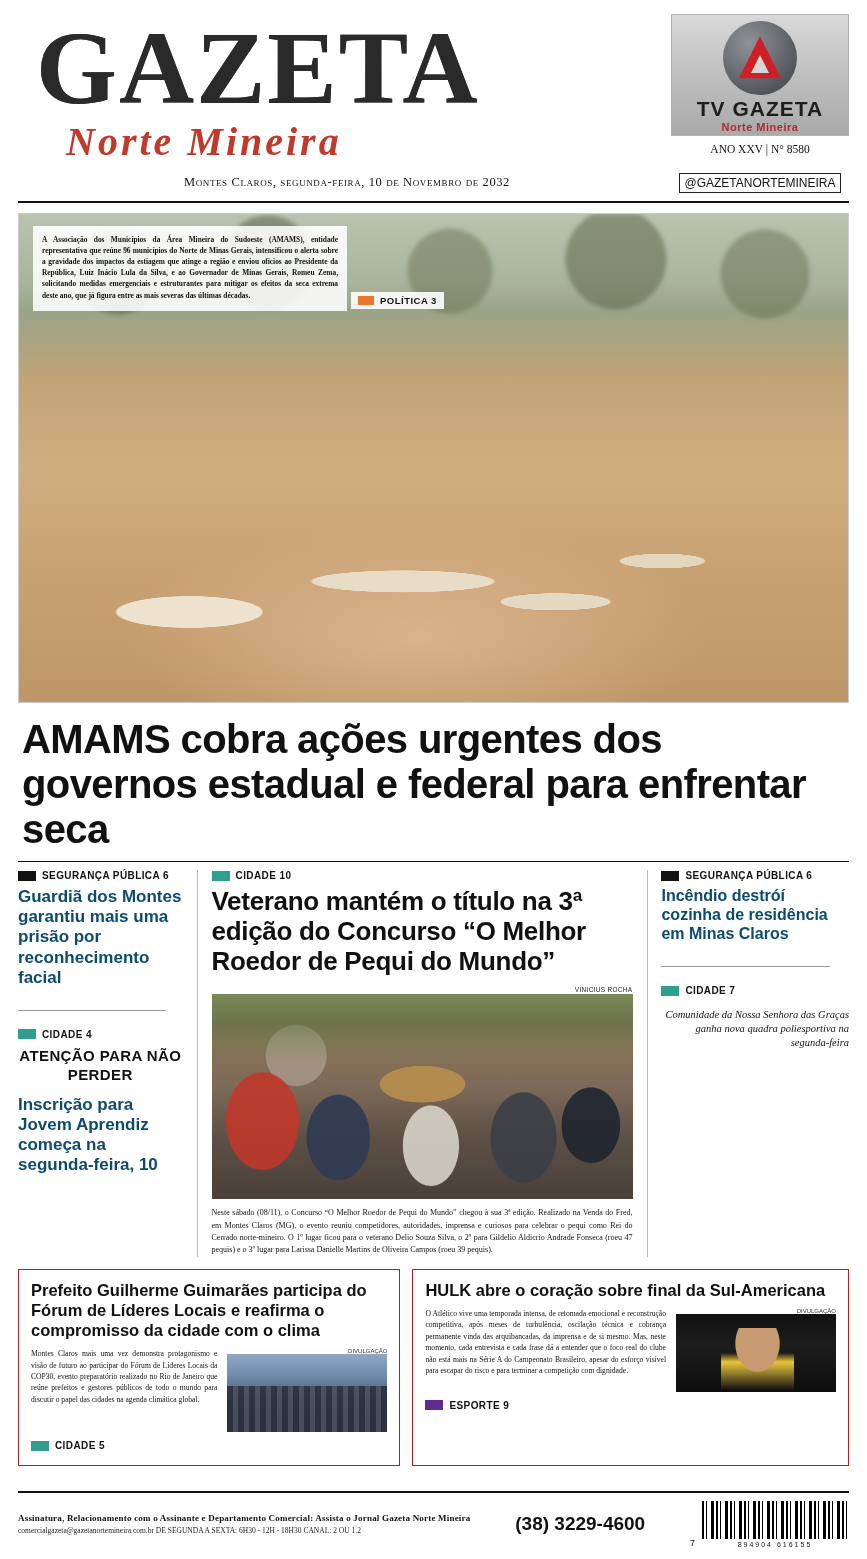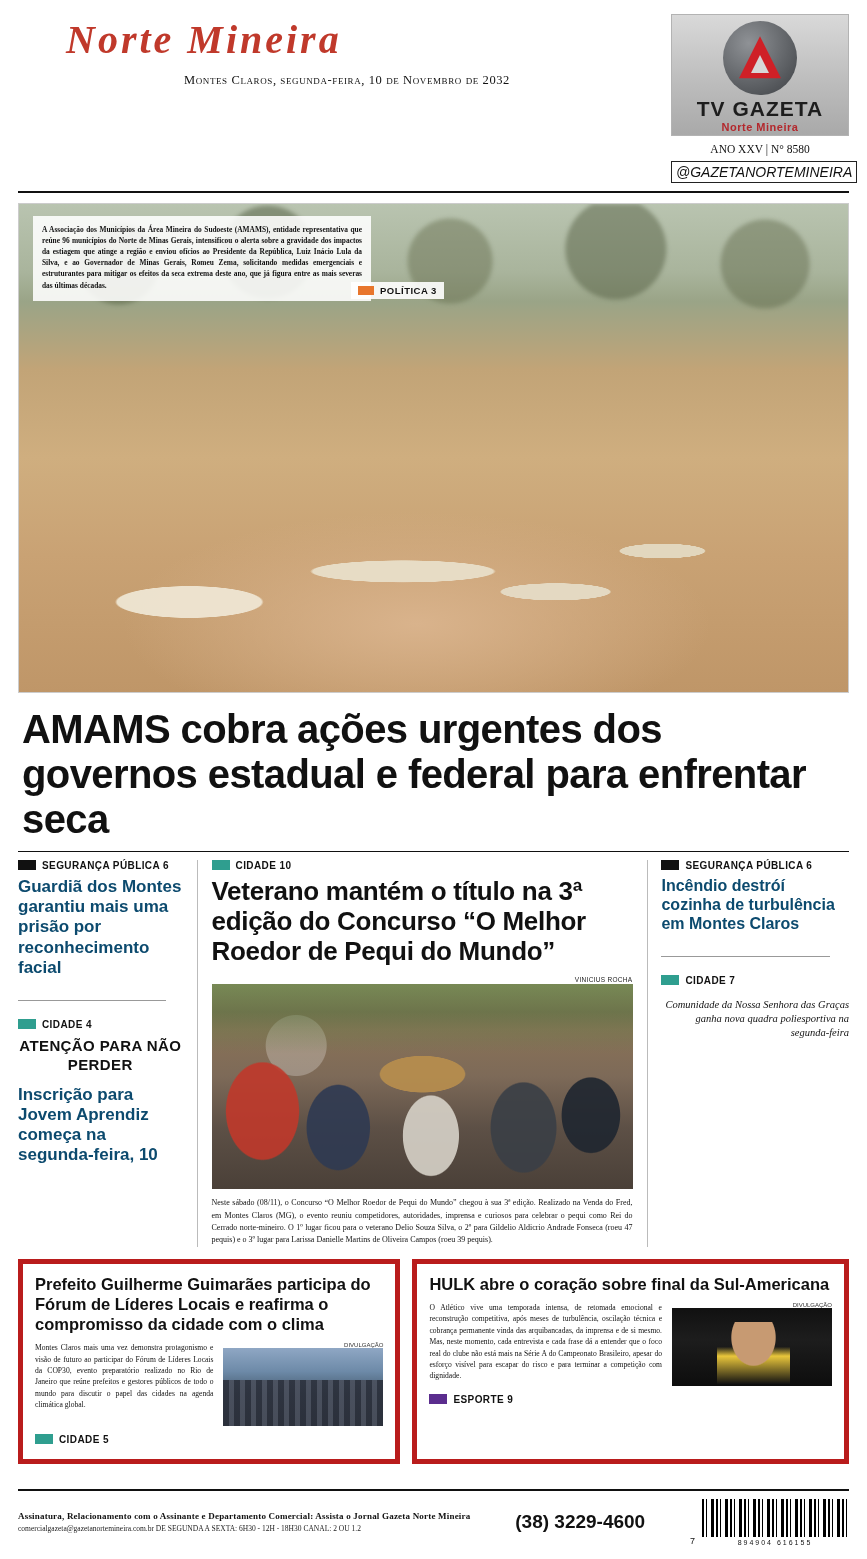--- a/index.html
+++ b/index.html
@@ -72,22 +72,22 @@
     position:absolute; left:50%; top:58%; transform: translate(-50%,-50%);
     width: 0; height:0;
     border-left: 9px solid transparent;
     border-right: 9px solid transparent;
     border-bottom: 18px solid #d7d7d7;
   }
   .tv-title { font-family:"Liberation Sans",sans-serif; font-weight:bold; font-size:21px; letter-spacing:1px; color:#1d1d1d; margin-top:2px;}
   .tv-sub { font-family:"Liberation Sans",sans-serif; font-weight:bold; font-size:11px; letter-spacing:.5px; color:#b3282d; }
   .ano { font-family:"Liberation Serif",serif; font-size:11.5px; margin-top:7px; color:#111; }
   .handle {
-    margin-top:6px; font-family:"Liberation Sans",sans-serif; font-size:14px;
-    border:1px solid #222; padding:2px 4px; display:inline-block; color:#111;font-style:italic;
+    margin-top:18px; font-family:"Liberation Sans",sans-serif; font-size:12px;
+    border:1px solid #222; padding:2px 4px; display:inline-block; color:#111;
   }
 
   .rule-thick { border-top: 2px solid #111; margin: 8px 0 0 0; }
 
   
   .lead { position: relative; margin-top: 10px; height: 490px; border:1px solid #ccc; overflow:hidden; }
   .lead-photo {
     position:absolute; inset:0;
     background:
       radial-gradient(ellipse 420px 160px at 48% 86%, #d9b38c 0%, rgba(217,179,140,0) 70%),
@@ -106,21 +106,21 @@
   .lead-photo::after {
     content:""; position:absolute; left:4%; right:4%; bottom:8%; height:170px;
     background:
       radial-gradient(ellipse 120px 26px at 18% 70%, #efe6d3 0 60%, transparent 62%),
       radial-gradient(ellipse 150px 18px at 46% 52%, #e9dfc9 0 60%, transparent 62%),
       radial-gradient(ellipse 90px 14px at 66% 64%, #e6dcc6 0 60%, transparent 62%),
       radial-gradient(ellipse 70px 12px at 80% 40%, #e4dac2 0 60%, transparent 62%);
     opacity:.95;
   }
   .lead-caption {
-    position:absolute; left:14px; top:12px; width:338px;
+    position:absolute; left:14px; top:12px; width:314px;
     background: rgba(255,255,255,.88);
     padding:8px 9px 10px 9px;
     font-family:"Liberation Serif",serif;
     font-size:7.4px; line-height:1.5; text-align:justify; color:#111;
     font-weight:bold;
   }
   .tag-sq { width:16px; height:9px; display:inline-block; }
   .tag-label {
     font-family:"Liberation Sans",sans-serif; font-weight:bold; font-size:9.5px; letter-spacing:.5px; color:#111;
   }
@@ -137,21 +137,21 @@
   }
   .rule-thin { border-top: 1px solid #111; margin: 4px 0 8px 0; }
 
   
   .cols { display:flex; gap:14px; }
   .col-left  { width: 172px; }
   .col-mid   { width: 440px; }
   .col-right { width: 196px; }
   .vline { width:1px; background:#bbb; }
 
-  .kicker { display:flex; align-items:flex-start; gap:6px; margin-bottom:6px; }
+  .kicker { display:flex; align-items:center; gap:6px; margin-bottom:6px; }
   .kicker .sq { width:18px; height:10px; }
   .kicker .txt { font-family:"Liberation Sans",sans-serif; font-weight:bold; font-size:10px; letter-spacing:.4px; }
 
   .sub-head {
     font-family:"Liberation Sans",sans-serif; font-weight:bold;
     font-size:17px; line-height:1.18; color:#0c4a6e;
   }
   .sub-head.small { font-size:16px; }
   .mid-head {
     font-family:"Liberation Sans",sans-serif; font-weight:bold;
@@ -197,21 +197,21 @@
     font-family:"Liberation Serif",serif; font-size:8px; line-height:1.55;
     text-align:justify; margin-top:8px; color:#111;
   }
   .italic-note {
     font-family:"Liberation Serif",serif; font-style:italic; font-size:10.5px; line-height:1.35;
     text-align:right; margin-top:12px; color:#111;
   }
 
   
   .bottom { display:flex; gap:12px; margin-top:12px; }
-  .box { border:5px solid #b91c1c; padding:10px 12px 8px 12px; }
+  .box { border:1px solid #b91c1c; padding:10px 12px 8px 12px; }
   .box-left { width: 388px; }
   .box-right { width: 443px; padding-left: 12px; }
   .box-head {
     font-family:"Liberation Sans",sans-serif; font-weight:bold; font-size:16.5px; line-height:1.22; color:#111;
   }
   .box-body { display:flex; gap:10px; margin-top:8px; }
   .box-body .txt { font-family:"Liberation Serif",serif; font-size:7.6px; line-height:1.5; text-align:justify; }
   .photo-small {
     width:160px; height:78px; flex:none;
     background: linear-gradient(180deg,#8fa7c4 0%, #6d8aa8 30%, #43576b 60%, #2c3a46 100%);
@@ -248,20 +248,21 @@
   }
   .bars-nums { font-family:"Liberation Sans",sans-serif; font-size:7px; letter-spacing:2px; text-align:center; margin-top:1px; }
 </style>
 </head>
 <body>
 
 <div class="page">
 
   <div class="masthead">
     <div class="masthead-left">
+      <div class="gazeta-word">GAZETA</div>
       <div class="norte-mineira">Norte Mineira</div>
       <div class="masthead-date">Montes Claros, segunda-feira, 10 de Novembro de 2032</div>
     </div>
     <div class="masthead-right">
       <div class="tv-box">
         <div class="tv-globe">
           <span class="a-mark"></span>
             <span class="a-mark-in"></span>
         </div>
         <div class="tv-title">TV GAZETA</div>
@@ -318,21 +319,21 @@
       <div class="body-text">Neste sábado (08/11), o Concurso “O Melhor Roedor de Pequi do Mundo” chegou à sua 3ª edição. Realizado na Venda do Fred, em Montes Claros (MG), o evento reuniu competidores, autoridades, imprensa e curiosos para celebrar o pequi como Rei do Cerrado norte-mineiro. O 1º lugar ficou para o veterano Delio Souza Silva, o 2º para Gildelio Aldicrio Andrade Fonseca (roeu 47 pequis) e o 3º lugar para Larissa Danielle Martins de Oliveira Campos (roeu 39 pequis).</div>
     </div>
 
     <div class="vline"></div>
 
     <div class="col-right">
       <div class="kicker">
         <span class="sq" style="background:#111111"></span>
         <span class="txt">SEGURANÇA PÚBLICA 6</span>
       </div>
-      <div class="sub-head small">Incêndio destróí cozinha de turbulência em Montes Claros</div>
+      <div class="sub-head small">Incêndio destróí cozinha de residência em Minas Claros</div>
       <div class="hr-short"></div>
       <div class="kicker">
         <span class="sq" style="background:#2f9e8f"></span>
         <span class="txt">CIDADE 7</span>
       </div>
       <div class="italic-note">Comunidade da Nossa Senhora das Graças ganha nova quadra poliesportiva na segunda-feira</div>
     </div>
   </div>
 
   <div class="bottom">

